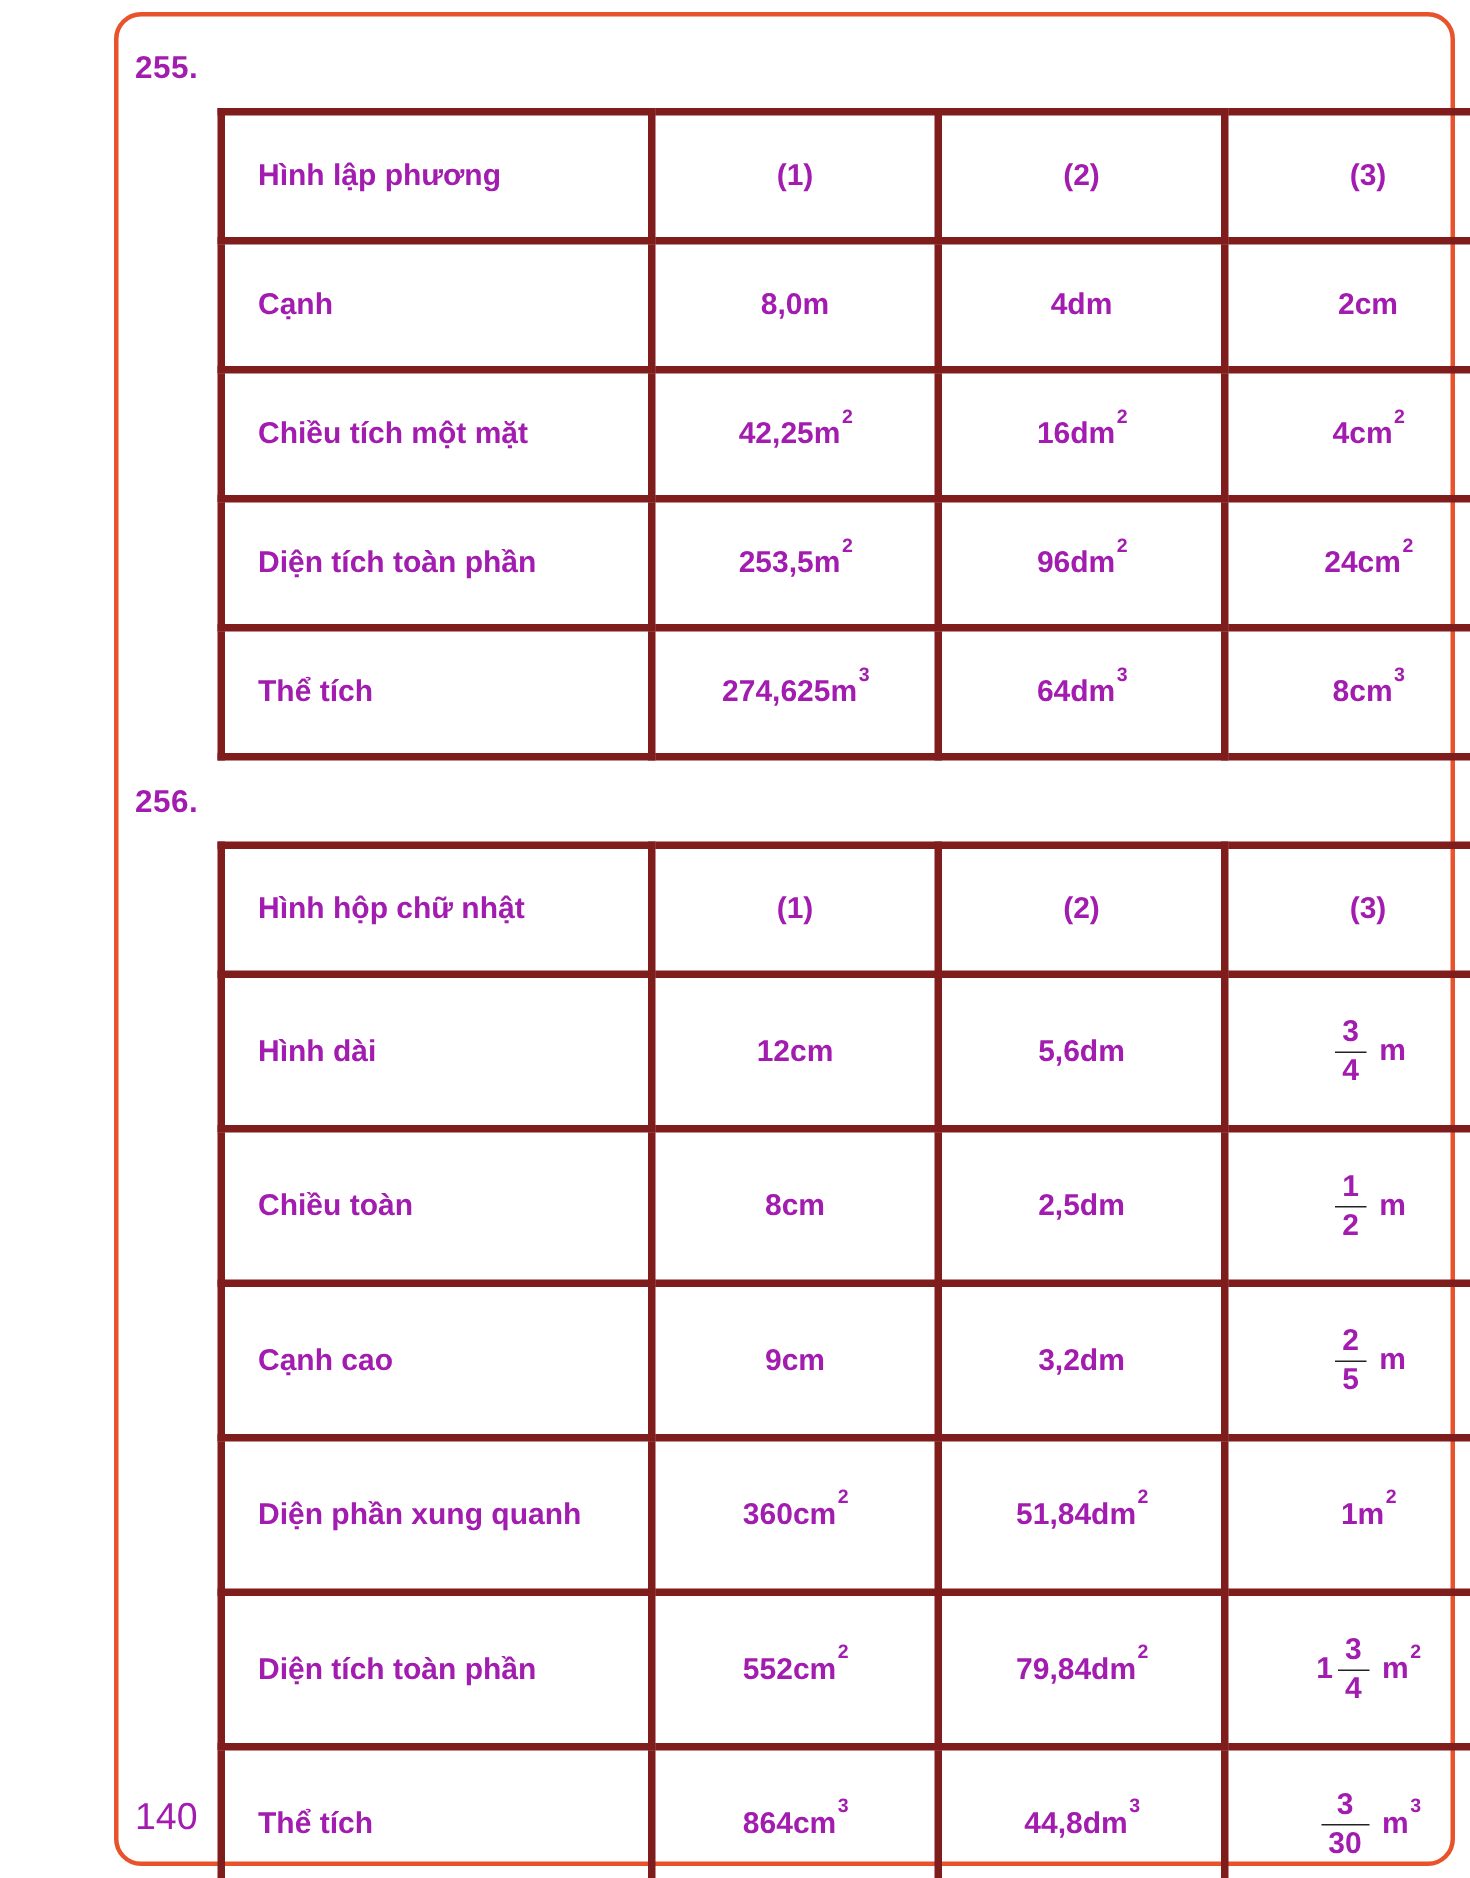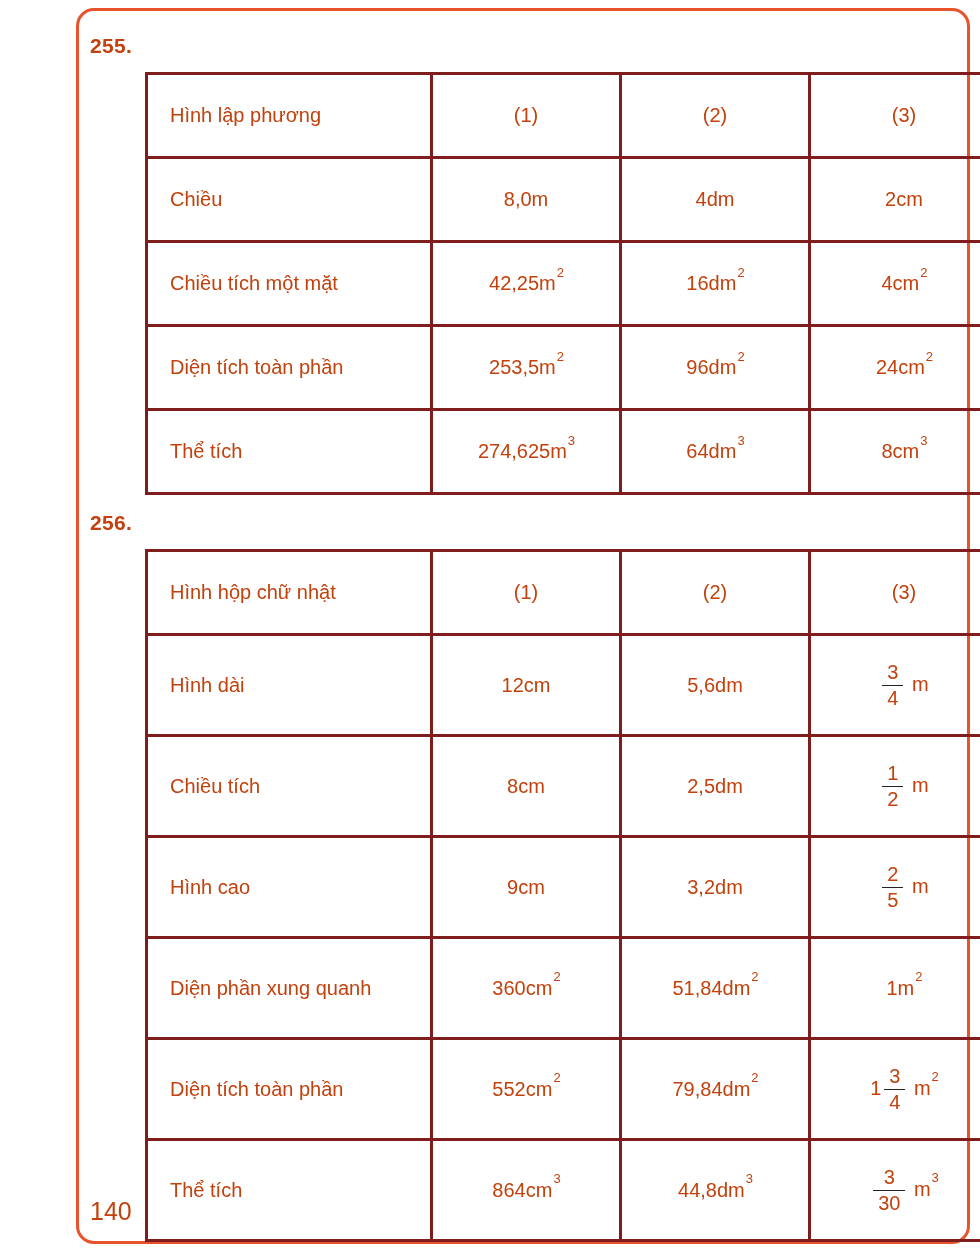--- a/index.html
+++ b/index.html
@@ -6,21 +6,21 @@
     margin: 0;
     padding: 0;
     background: #ffffff;
   }
   .page {
     position: relative;
     width: 980px;
     height: 1252px;
     background: #ffffff;
     font-family: "Liberation Sans", "DejaVu Sans", sans-serif;
-    color: #c2410c;
+    color: #a21caf;
     overflow: hidden;
   }
   .frame {
     position: absolute;
     left: 76px;
     top: 8px;
     right: 10px;
     bottom: 8px;
     border: 3px solid #e8532c;
     border-radius: 18px;
@@ -44,23 +44,23 @@
   }
   table.prob-table {
     border-collapse: collapse;
     margin-left: 55px;
     width: 750px;
     font-size: 20px;
     table-layout: fixed;
   }
   table.prob-table th,
   table.prob-table td {
-    border: 3px solid #7f1d1d;
+    border: 5px solid #7f1d1d;
     padding: 6px 10px;
-    font-weight: normal;
+    font-weight: bold;
     text-align: center;
     vertical-align: middle;
   }
   table.prob-table .label-col {
     width: 250px;
     text-align: left;
     padding-left: 22px;
   }
   table.prob-table .val-col {
     width: 166px;
@@ -112,21 +112,21 @@
           <thead>
             <tr>
               <th class="label-col">Hình lập phương</th>
               <th class="val-col">(1)</th>
               <th class="val-col">(2)</th>
               <th class="val-col">(3)</th>
             </tr>
           </thead>
           <tbody>
             <tr>
-              <td class="label-col">Chiều</td>
+              <td class="label-col">Cạnh</td>
               <td class="val-col">8,0m</td>
               <td class="val-col">4dm</td>
               <td class="val-col">2cm</td>
             </tr>
             <tr>
               <td class="label-col">Chiều tích một mặt</td>
               <td class="val-col">42,25m<sup>2</sup></td>
               <td class="val-col">16dm<sup>2</sup></td>
               <td class="val-col">4cm<sup>2</sup></td>
             </tr>
@@ -158,27 +158,27 @@
             </tr>
           </thead>
           <tbody>
             <tr>
               <td class="label-col">Hình dài</td>
               <td class="val-col">12cm</td>
               <td class="val-col">5,6dm</td>
               <td class="val-col"><span class="frac"><span class="num">3</span><span class="den">4</span></span> m</td>
             </tr>
             <tr>
-              <td class="label-col">Chiều tích</td>
+              <td class="label-col">Chiều toàn</td>
               <td class="val-col">8cm</td>
               <td class="val-col">2,5dm</td>
               <td class="val-col"><span class="frac"><span class="num">1</span><span class="den">2</span></span> m</td>
             </tr>
             <tr>
-              <td class="label-col">Hình cao</td>
+              <td class="label-col">Cạnh cao</td>
               <td class="val-col">9cm</td>
               <td class="val-col">3,2dm</td>
               <td class="val-col"><span class="frac"><span class="num">2</span><span class="den">5</span></span> m</td>
             </tr>
             <tr>
               <td class="label-col">Diện phần xung quanh</td>
               <td class="val-col">360cm<sup>2</sup></td>
               <td class="val-col">51,84dm<sup>2</sup></td>
               <td class="val-col">1m<sup>2</sup></td>
             </tr>

